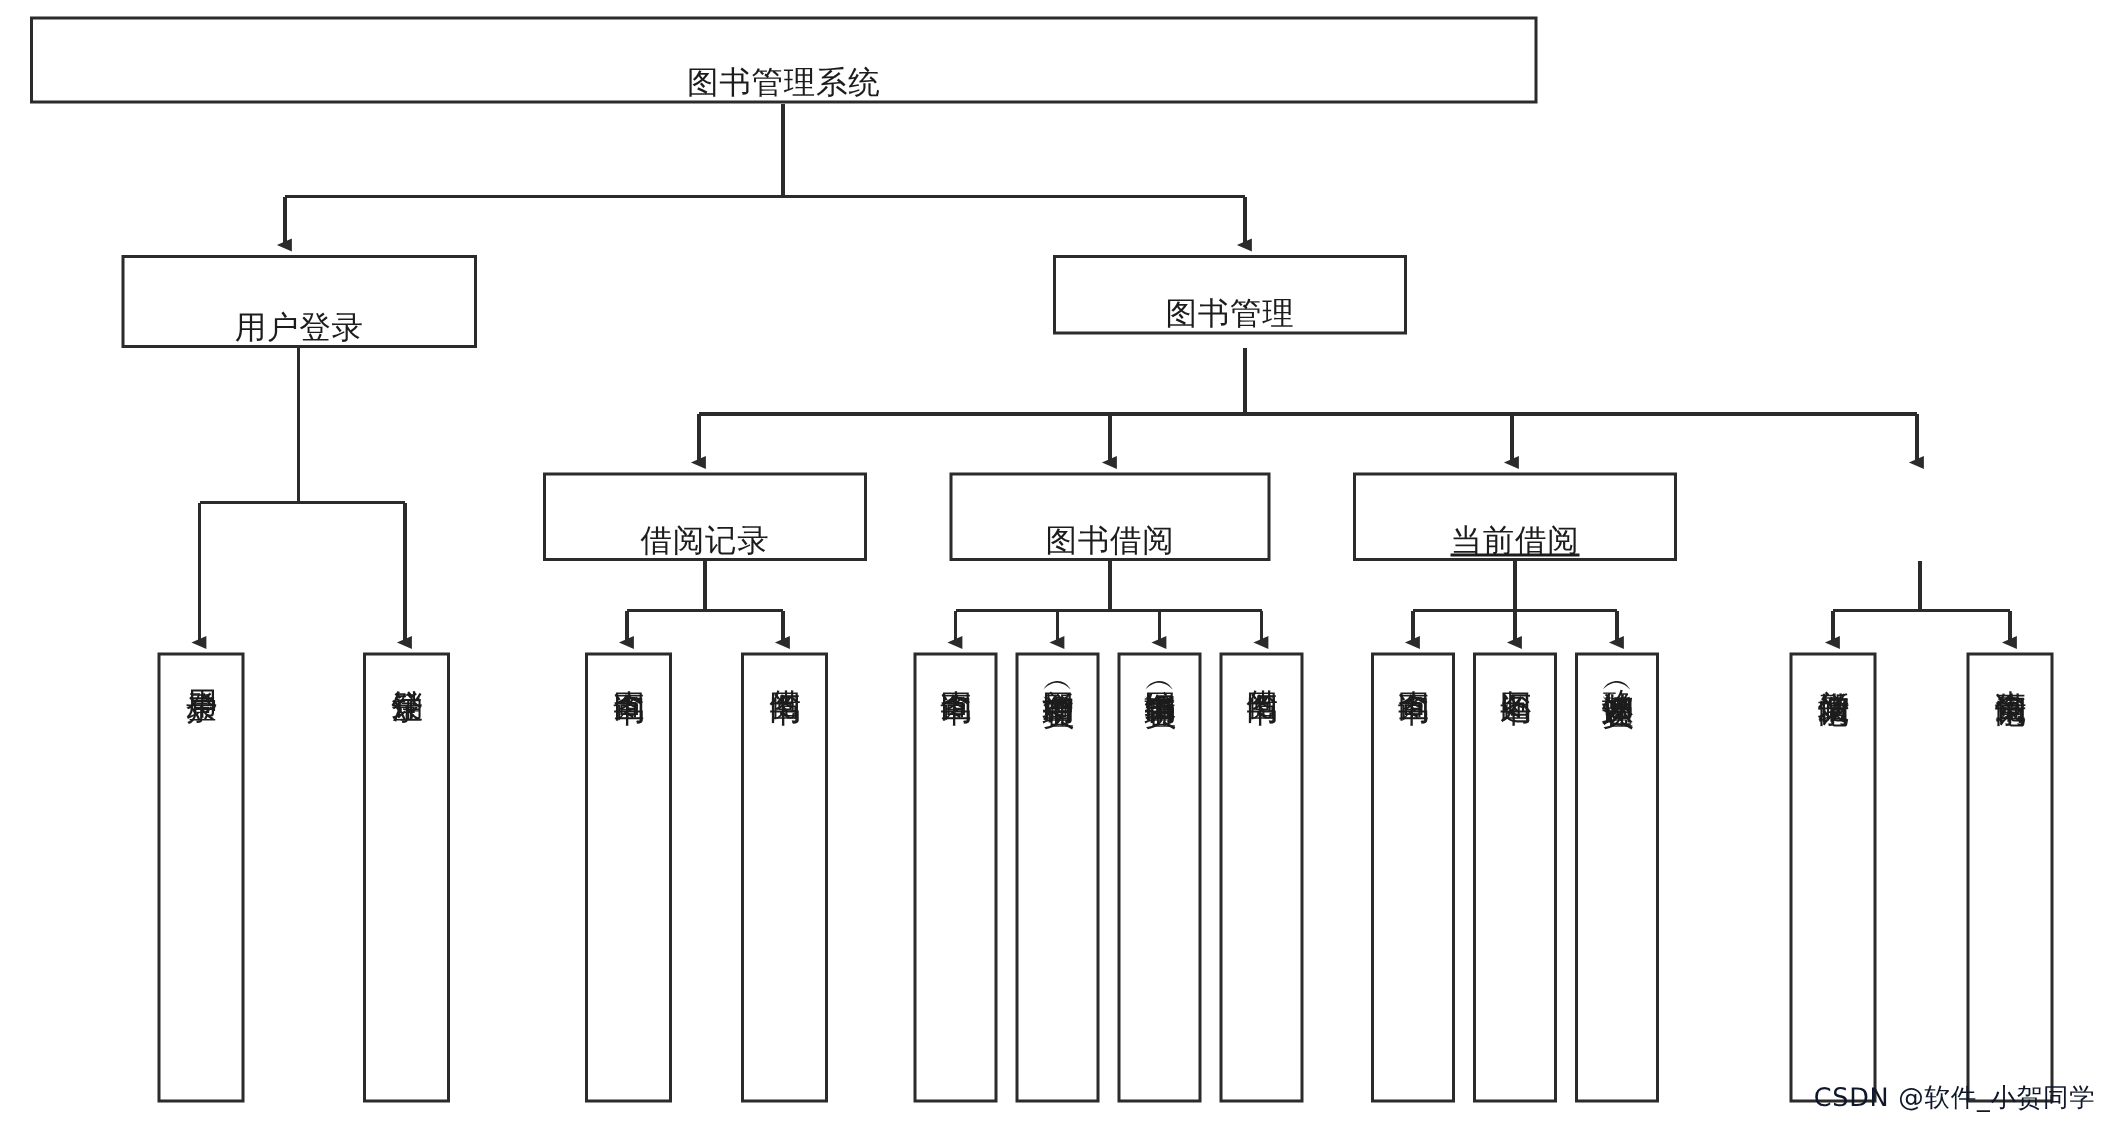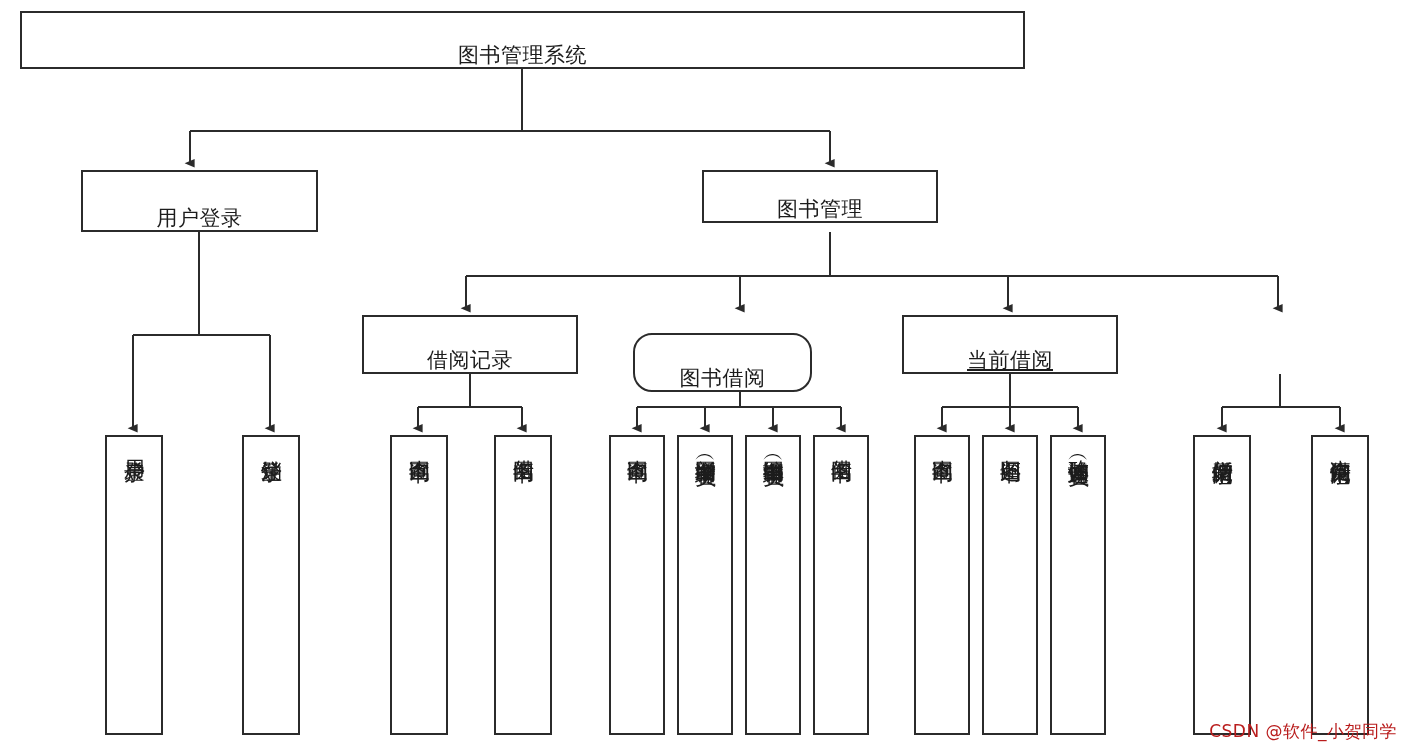--- a/index.html
+++ b/index.html
@@ -59,21 +59,21 @@
     padding-top: 60px;
   }
   .leaf-pad-top2 {
     padding-top: 10px;
   }
   .watermark {
     position: absolute;
     right: 8px;
     bottom: 4px;
     font-size: 17px;
-    color: #b91c1c;
+    color: #0f172a;
     white-space: nowrap;
     letter-spacing: 0.5px;
   }
 </style>
 </head>
 <body>
 
 <div id="diagram-root">
 
   <svg id="connectors" viewBox="0 0 1405 747" xmlns="http://www.w3.org/2000/svg">
@@ -138,21 +138,21 @@
   <div class="node-box" style="left:81px; top:170px; width:237px; height:62px;">
     <span class="node-label-h">用户登录</span>
   </div>
   <div class="node-box" style="left:680px; top:170px; width:236px; height:53px;margin-left:22px;">
     <span class="node-label-h">图书管理</span>
   </div>
 
   <div class="node-box" style="left:362px; top:315px; width:216px; height:59px;">
     <span class="node-label-h">借阅记录</span>
   </div>
-  <div class="node-box" style="left:633px; top:333px; width:179px; height:59px;border-radius:19px;">
+  <div class="node-box" style="left:633px; top:315px; width:214px; height:59px;">
     <span class="node-label-h">图书借阅</span>
   </div>
   <div class="node-box" style="left:902px; top:315px; width:216px; height:59px;text-decoration:underline;">
     <span class="node-label-h">当前借阅</span>
   </div>
 
   <div class="node-box leaf leaf-pad-top" style="left:105px; top:435px; width:58px; height:300px;">
     <span class="node-label-v">用户登录</span>
   </div>
   <div class="node-box leaf leaf-pad-top" style="left:242px; top:435px; width:58px; height:300px;">

